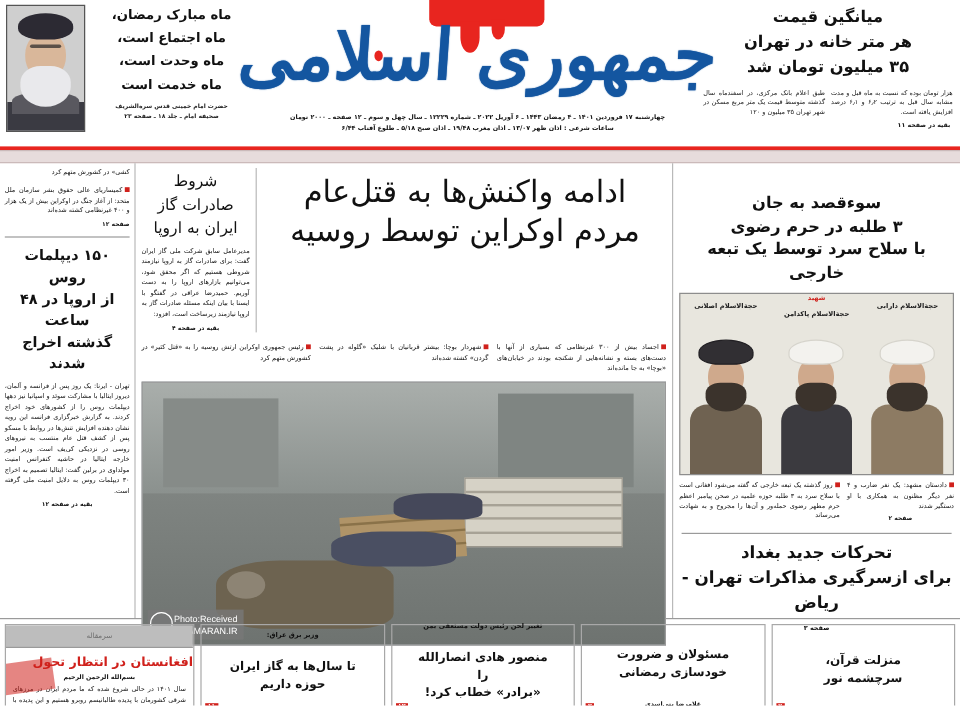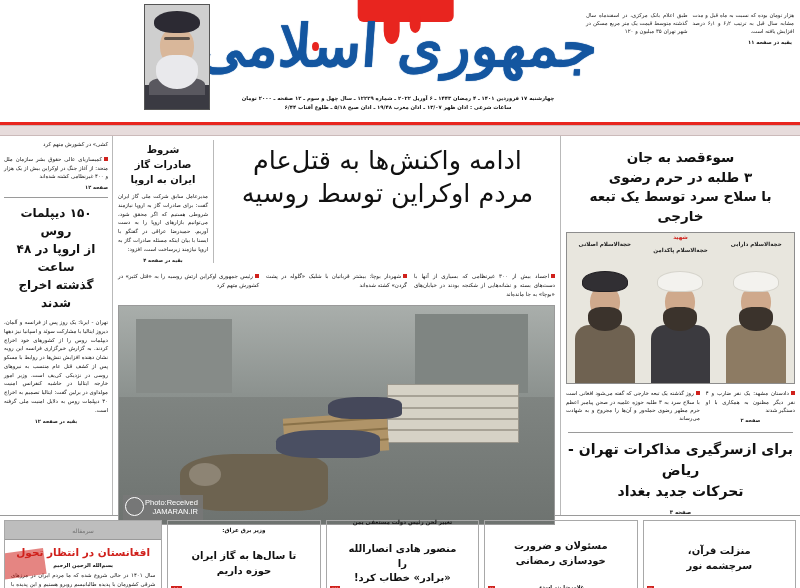--- a/index.html
+++ b/index.html
@@ -53,21 +53,21 @@
   .rule-red{height:3px;background:#e8251f;}
   .rule-band{height:9px;background:#e7dcdc;border-top:1px solid #cbbaba;border-bottom:1px solid #cbbaba;}
 
   
   .content{display:flex;height:379px;box-sizing:border-box;}
   .col-right{width:240px;border-left:1px solid #b9b9b9;box-sizing:border-box;padding:4px 5px 0 5px;}
   .col-mid{flex:1;box-sizing:border-box;padding:4px 5px 0 5px;border-left:1px solid #b9b9b9;position:relative;}
   .col-left{width:112px;box-sizing:border-box;padding:4px 4px 0 4px;}
 
   
-  .rc-head{text-align:center;font-size:13.5px;font-weight:bold;line-height:1.45;margin:8px 0 6px 0;letter-spacing:-.3px;}
+  .rc-head{text-align:center;font-size:13.5px;font-weight:bold;line-height:1.45;margin:20px 0 6px 0;letter-spacing:-.3px;}
   .clerics{border:1px solid #8d8d8d;background:#e8e6de;height:150px;position:relative;display:flex;}
   .cleric{flex:1;position:relative;}
   .cleric .nm{position:absolute;top:8px;right:4px;left:4px;text-align:center;font-size:5.6px;font-weight:bold;color:#222;line-height:1.3;}
   .cleric .shahid{position:absolute;top:1px;left:0;right:0;text-align:center;font-size:5.6px;font-weight:bold;color:#d0211c;}
   .cl-body{position:absolute;bottom:0;left:4px;right:4px;height:112px;}
   .cl-body .turb{position:absolute;left:50%;transform:translateX(-50%);top:0;width:44px;height:19px;background:#f3f2ee;border:1px solid #d6d4cc;border-radius:50% 50% 38% 38%;}
   .cl-body .turb.black{background:#312f33;border-color:#222024;}
   .cl-body .fc{position:absolute;left:50%;transform:translateX(-50%);top:15px;width:30px;height:34px;background:#cfa98c;border-radius:45% 45% 50% 50%;}
   .cl-body .bd{position:absolute;left:50%;transform:translateX(-50%);top:36px;width:34px;height:24px;background:#3b332c;border-radius:40% 40% 55% 55%;}
   .cl-body .rb{position:absolute;left:4px;right:4px;bottom:0;height:58px;background:#6f6251;border-radius:24% 24% 0 0;}
@@ -77,21 +77,21 @@
   .rc-brief .b{flex:1;font-size:5.4px;line-height:1.55;text-align:justify;}
   .rc-brief .b .sq{display:inline-block;width:4px;height:4px;background:#d0211c;margin-left:2px;}
   .rc-brief .b .pg{display:block;margin-top:3px;font-weight:bold;font-size:5px;text-align:center;}
   .rc-hr{height:1px;background:#9a9a9a;margin:7px 2px 6px 2px;}
   .rc-head2{text-align:center;font-size:14px;font-weight:bold;line-height:1.5;letter-spacing:-.3px;}
   .rc-pg{text-align:center;font-size:5.4px;font-weight:bold;margin-top:7px;}
 
   
   .mid-top{display:flex;gap:6px;}
   .side-art{width:96px;border-right:1px solid #b9b9b9;padding-right:5px;box-sizing:border-box;}
-  .side-art h3{margin:2px 0 5px 0;font-size:10px;font-weight:bold;text-align:center;line-height:1.5;}
+  .side-art h3{margin:2px 0 5px 0;font-size:13px;font-weight:normal;text-align:center;line-height:1.5;}
   .side-art p{margin:0;font-size:5.4px;line-height:1.62;text-align:justify;}
   .side-art .pg{font-size:5px;font-weight:bold;text-align:center;margin-top:4px;}
   .big-head{flex:1;text-align:center;padding-top:4px;}
   .big-head .l1,.big-head .l2{font-size:25.5px;font-weight:normal;line-height:1.28;letter-spacing:-.8px;white-space:nowrap;}
   .bullets{display:flex;gap:7px;margin-top:9px;direction:rtl;}
   .bullets .bl{flex:1;font-size:5.5px;line-height:1.6;text-align:justify;}
   .bullets .bl .sq{display:inline-block;width:4px;height:4px;background:#d0211c;margin-left:2px;}
   .photo{margin-top:6px;height:218px;border:1px solid #9a9a9a;position:relative;overflow:hidden;background:#9aa0a2;}
   .photo .sky{position:absolute;inset:0;background:linear-gradient(#b9bdbb 0%,#9ea3a1 38%,#8e9391 100%);}
   .photo .wall{position:absolute;left:0;top:0;width:100%;height:42%;background:linear-gradient(#a9aeab,#8b918e);}
@@ -119,53 +119,68 @@
 
   
   .strip{display:flex;height:82px;border-top:1px solid #9a9a9a;box-sizing:border-box;padding:4px 4px 0 4px;gap:5px;background:#fff;}
   .cell{flex:1;border:1px solid #a8a8a8;position:relative;display:flex;flex-direction:column;align-items:center;justify-content:center;padding:4px 6px;box-sizing:border-box;}
   .cell h4{margin:12px;font-size:10px;font-weight:bold;line-height:1.45;text-align:center;letter-spacing:-.2px;}
   .cell .kicker{font-size:5.6px;font-weight:bold;margin-bottom:3px;text-align:center;line-height:1.4;}
   .cell .byline{font-size:5.2px;margin-top:4px;font-weight:bold;}
   .cell .pgbox{position:absolute;left:3px;bottom:3px;background:#d0211c;color:#fff;font-size:5.2px;font-weight:bold;padding:1px 2px;line-height:1;}
   .edit{flex:1.12;border:1px solid #a8a8a8;position:relative;overflow:hidden;padding:0;}
   .edit .ribbon{height:18px;background:#bdbdbd;border-bottom:1px solid #9a9a9a;font-size:6px;color:#6f6f6f;display:flex;align-items:center;justify-content:center;letter-spacing:3px;}
-  .edit h4{margin:6px 0 4px 0;font-size:10.5px;font-weight:bold;color:#d0211c;text-align:center;}
+  .edit h4{margin:6px 0 4px 0;font-size:10.5px;font-weight:bold;color:#d0211c;text-align:right;}
   .edit .bism{font-size:5.2px;font-weight:bold;text-align:center;margin-bottom:3px;}
   .edit p{margin:0 6px;font-size:5.4px;line-height:1.62;text-align:justify;}
   .edit .stamp{position:absolute;left:-6px;top:30px;width:46px;height:26px;background:rgba(208,33,28,.55);transform:rotate(-8deg);}
 </style>
 </head>
 <body>
 
 <div class="page">
 
   <div class="masthead">
 
     <div class="mh-right">
+      <div class="lede">
+        <div>میانگین قیمت</div>
+        <div>هر متر خانه در تهران</div>
+        <div>۳۵ میلیون تومان شد</div>
+      </div>
       <div class="sub">
         <div>هزار تومان بوده که نسبت به ماه قبل و مدت مشابه سال قبل به ترتیب ۶٫۲ و ۶٫۱ درصد افزایش یافته است.</div>
         <div>طبق اعلام بانک مرکزی، در اسفندماه سال گذشته متوسط قیمت یک متر مربع مسکن در شهر تهران ۳۵ میلیون و ۱۲۰</div>
       </div>
       <div class="more">بقیه در صفحه ۱۱</div>
     </div>
 
     <div class="mh-center">
       <div class="logo-wrap">
         <div class="blood"></div>
         <div class="blood-dot"></div>
         <div class="logo-text">جمهوری اسلامی</div>
       </div>
       <div class="mh-dates">
         <div>چهارشنبه ۱۷ فروردین ۱۴۰۱ ـ ۴ رمضان ۱۴۴۳ ـ ۶ آوریل ۲۰۲۲ ـ شماره ۱۲۲۲۹ ـ سال چهل و سوم ـ ۱۲ صفحه ـ ۲۰۰۰ تومان</div>
         <div class="r2">ساعات شرعی : اذان ظهر ۱۳/۰۷ ـ اذان مغرب ۱۹/۴۸ ـ اذان صبح ۵/۱۸ ـ طلوع آفتاب ۶/۴۴</div>
       </div>
     </div>
 
     <div class="mh-left">
+      <div class="quote">
+        <p>ماه مبارک رمضان،</p>
+        <p>ماه اجتماع است،</p>
+        <p>ماه وحدت است،</p>
+        <p>ماه خدمت است</p>
+        <div class="src">
+          <div>حضرت امام خمینی قدس سره‌الشریف</div>
+          <div>صحیفه امام ـ جلد ۱۸ ـ صفحه ۲۳</div>
+        </div>
+      </div>
       <div class="portrait">
         <div class="robe"></div>
         <div class="shoulder"></div>
         <div class="face"></div>
         <div class="brow"></div>
         <div class="beard"></div>
         <div class="turban"></div>
       </div>
     </div>
   </div>
@@ -219,22 +234,22 @@
           <span class="pg">صفحه ۲</span>
         </div>
         <div class="b" style="flex:1.5">
           <span class="sq"></span><span>روز گذشته یک تبعه خارجی که گفته می‌شود افغانی است با سلاح سرد به ۳ طلبه حوزه علمیه در صحن پیامبر اعظم حرم مطهر رضوی حمله‌ور و آن‌ها را مجروح و به شهادت می‌رساند</span>
         </div>
       </div>
 
       <div class="rc-hr"></div>
 
       <div class="rc-head2">
+        <div>تحرکات جدید بغداد</div>
         <div>برای ازسرگیری مذاکرات تهران - ریاض</div>
-        <div>تحرکات جدید بغداد</div>
       </div>
       <div class="rc-pg">صفحه ۳</div>
     </div>
 
     <div class="col-mid">
       <div class="mid-top">
         <div class="big-head">
           <div class="l1">ادامه واکنش‌ها به قتل‌عام</div>
           <div class="l2">مردم اوکراین توسط روسیه</div>
         </div>

